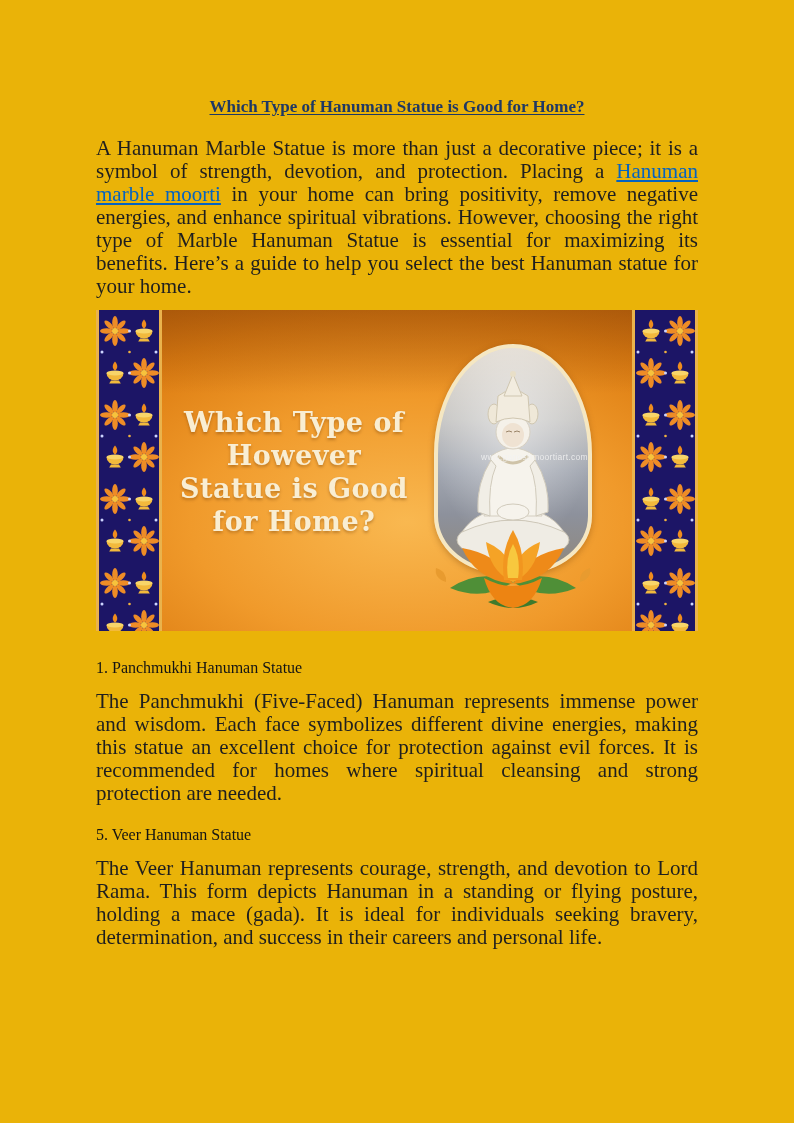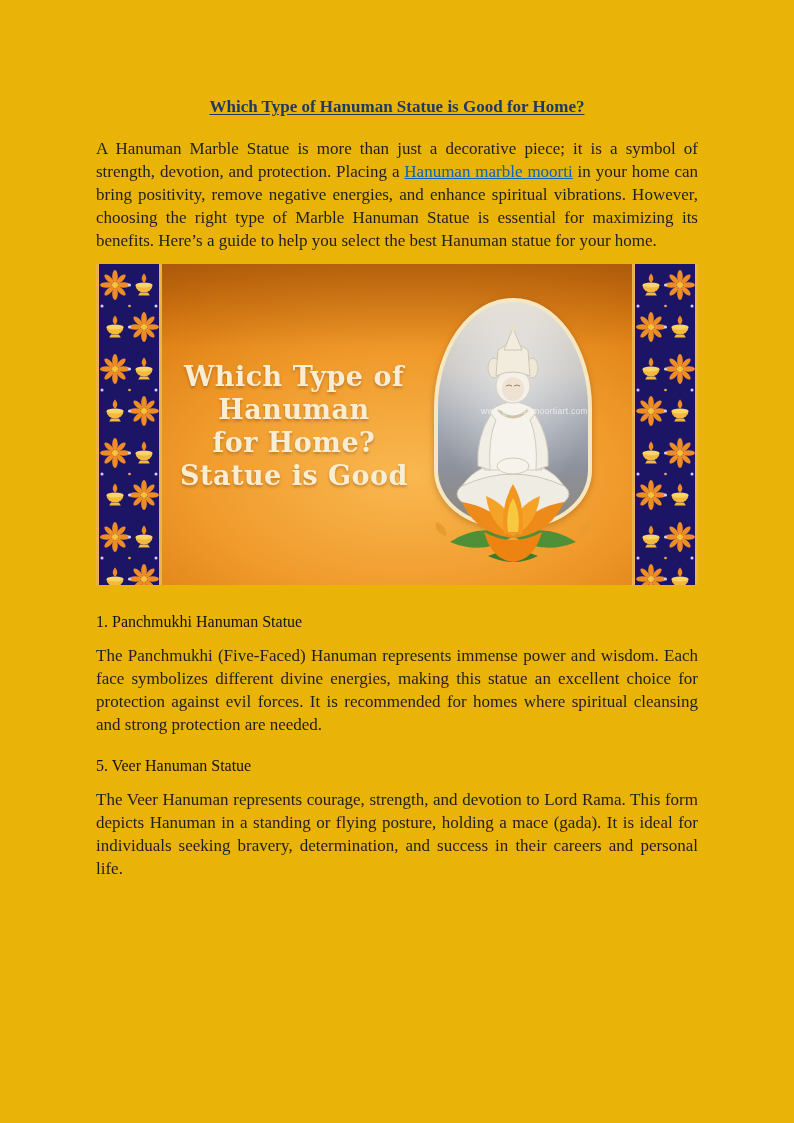--- a/index.html
+++ b/index.html
@@ -17,21 +17,21 @@
   }
   .content { position: absolute; left: 96px; top: 96px; width: 602px; }
 
   .doc-title {
     font-size: 17px; line-height: 21px; font-weight: 700;
     color: #1f3864; text-align: center;
     text-decoration: underline; text-underline-offset: 2px;
     margin: 0 0 20px 0;
   }
   .body-text {
-    font-size: 17px; line-height: 23px;
+    font-size: 21px; line-height: 23px;
     text-align: justify; margin: 0;
   }
   .intro { margin-bottom: 12px; }
   .link { color: #0563c1; text-decoration: underline; cursor: pointer; }
 
   
   .banner { display: flex; width: 602px; height: 321px; margin: 0 0 28px 0; }
   .ornament {
     width: 66px; height: 321px; box-sizing: border-box;
     background: #1c1566;
@@ -127,23 +127,23 @@
               <circle cx="30.5" cy="42" r="1.3" fill="#f0b23e"></circle>
             </pattern>
           </defs>
           <rect width="60" height="321" fill="url(#stripL)"></rect>
         </svg>
       </div>
 
       <div class="banner-center">
         <div class="banner-heading">
           <div>Which Type of</div>
-          <div>Hanuman</div>
+          <div>However</div>
+          <div>Statue is Good</div>
           <div>for Home?</div>
-          <div>Statue is Good</div>
         </div>
 
         <div class="arch">
           <svg viewBox="0 0 150 222">
             <defs>
               <radialGradient id="glowS" cx="50%" cy="35%" r="55%">
                 <stop offset="0%" stop-color="#ffffff" stop-opacity="0.5"></stop>
                 <stop offset="100%" stop-color="#ffffff" stop-opacity="0"></stop>
               </radialGradient>
             </defs>

